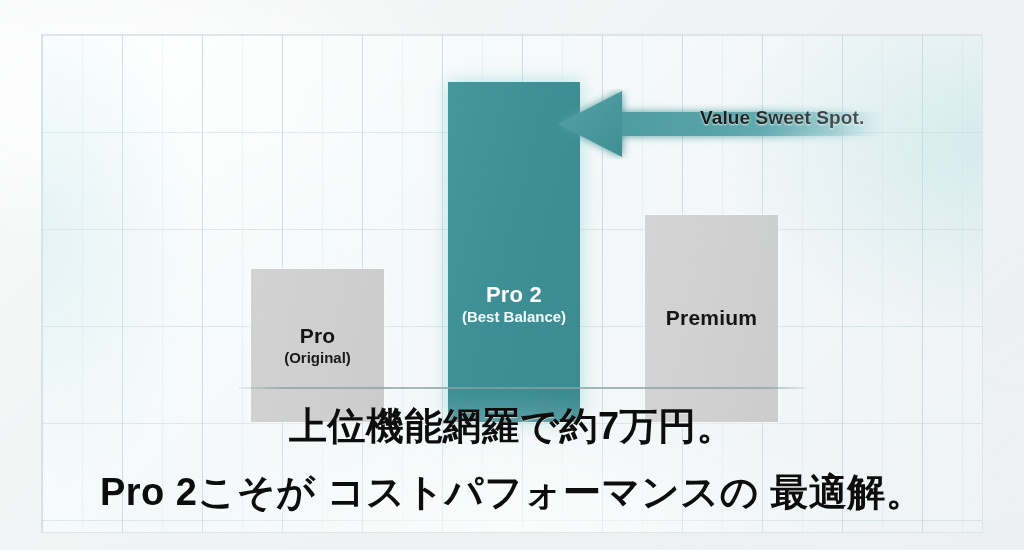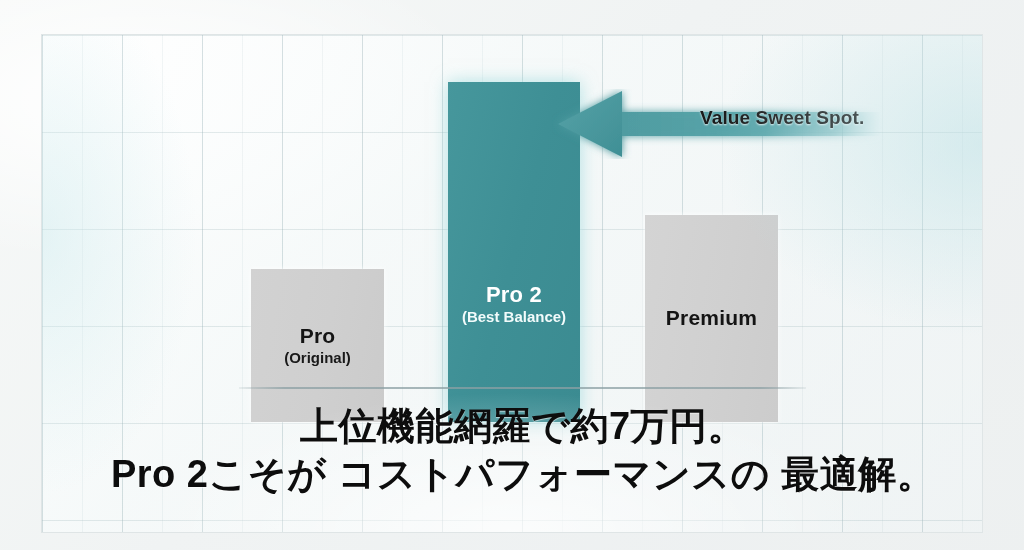--- a/index.html
+++ b/index.html
@@ -108,30 +108,30 @@
   #arrow-svg { position:absolute; left:0; top:0; }
   #callout-text {
     position:absolute; left:148px; top:18px;
     font-size:19px; font-weight:bold; color:#1b1b1b;
     letter-spacing:.1px; white-space:nowrap;
     text-shadow:0 1px 2px rgba(255,255,255,.85);
   }
 
   
   #caption {
-    position:absolute; left:52px; top:404px; width:942px;
+    position:absolute; left:41px; top:404px; width:942px;
     text-align:center;
   }
   .cap-line {
     color:#0d0d0d; font-weight:bold; white-space:nowrap;
     letter-spacing:.5px;
     text-shadow:0 1px 1px rgba(255,255,255,.6);
   }
   #cap-line-1 { font-size:38px; line-height:1.18; }
-  #cap-line-2 { font-size:38px; line-height:1.24; margin-top:2px; }
+  #cap-line-2 { font-size:38px; line-height:1.24; margin-top:20px; }
   .hl {
     position:relative;
     display:inline-block;
   }
   .hl::after {
     content:"";
     position:absolute; left:-1px; right:-1px; bottom:1px;
     height:9px;
     background:linear-gradient(to right,#62a8ad,#5aa3a9 60%,#6fb2b6);
     z-index:-1;

